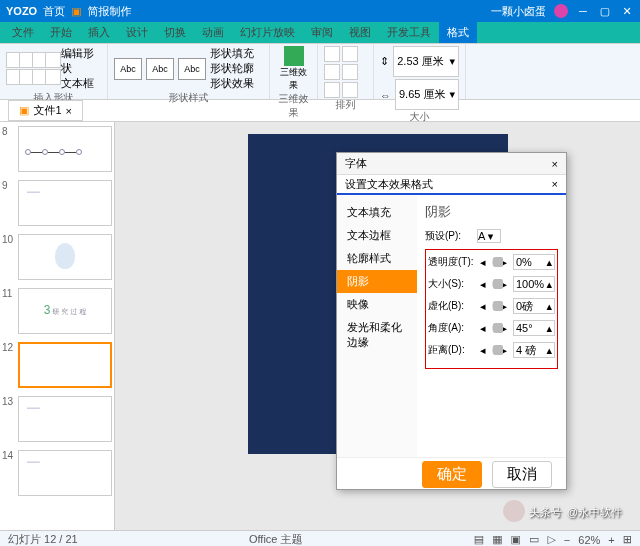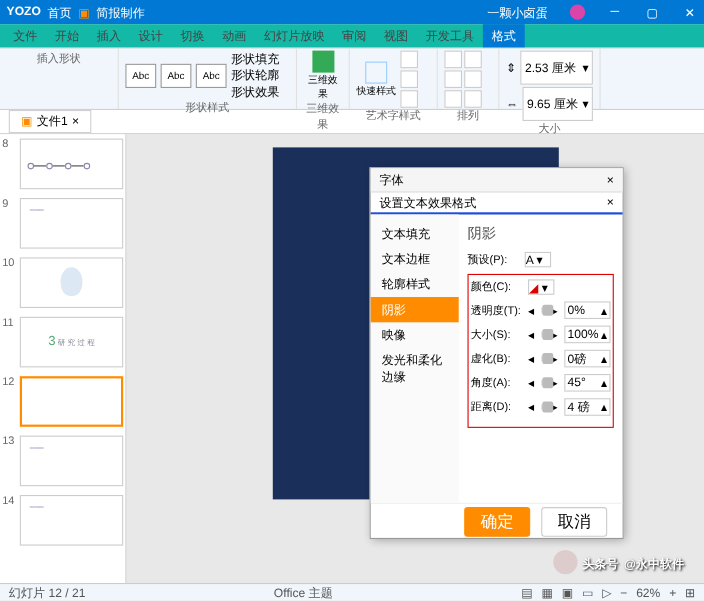--- a/index.html
+++ b/index.html
@@ -1,19 +1,19 @@
 <!DOCTYPE html>
 <html><head>
 <meta charset="utf-8">
 <style>
 *{margin:0;padding:0;box-sizing:border-box;font-family:"Microsoft YaHei",sans-serif;font-size:11px}
 body{width:640px;height:546px;background:#e8e8e8;overflow:hidden;position:relative}
 .titlebar{height:22px;background:#0078d4;color:#fff;display:flex;align-items:center;padding:0 6px;justify-content:space-between}
 .titlebar .left{display:flex;align-items:center;gap:6px}
-.titlebar .right{display:flex;align-items:center;gap:20px}
+.titlebar .right{display:flex;align-items:center;gap:8px}
 .wbtn{width:14px;height:14px;display:flex;align-items:center;justify-content:center;cursor:pointer}
 .tabs{height:22px;background:#14b8a6;display:flex;align-items:center;padding:0 4px;border-bottom:1px solid #d0d0d0}
 .tab{padding:3px 8px;cursor:pointer;color:#444}
 .tab.active{background:#0078d4;color:#fff}
 .ribbon{height:56px;background:#f0f6fc;display:flex;border-bottom:1px solid #d0d0d0}
 .ribgroup{border-right:1px solid #e0e0e0;padding:2px 6px;display:flex;flex-direction:column;justify-content:space-between}
 .ribgroup .label{font-size:10px;color:#666;text-align:center}
 .ribrow{display:flex;gap:4px;align-items:center}
 .ribicon{width:16px;height:16px;border:1px solid #ccc;background:#fff}
 .shapebox{width:28px;height:22px;border:1px solid #999;background:#fff;display:flex;align-items:center;justify-content:center;font-size:9px}
@@ -42,21 +42,21 @@
 .dlg-row{display:flex;align-items:center;margin-bottom:6px;gap:6px}
 .dlg-row .lbl{width:46px;font-size:10px}
 .redbox{border:1.5px solid #d00;padding:4px 2px;margin-top:2px}
 .slider{flex:1;height:6px;background:#ddd;border-radius:3px;position:relative}
 .slider::after{content:"";position:absolute;width:10px;height:10px;background:#bbb;border-radius:2px;top:-2px;left:30%}
 .spin{width:42px;height:16px;border:1px solid #ccc;display:flex;align-items:center;justify-content:space-between;padding:0 2px;font-size:9px}
 .dlg-foot{height:34px;display:flex;align-items:center;justify-content:flex-end;gap:10px;padding:0 14px;border-top:1px solid #eee}
 .btn{padding:3px 14px;border:1px solid #ccc;border-radius:3px;cursor:pointer;font-size:15px}
 .btn.pri{background:#ff8c00;color:#fff;border-color:#ff8c00}
 .colorswatch{width:24px;height:14px;border:1px solid #ccc;display:inline-block}
-.watermark{position:absolute;right:18px;bottom:24px;font-size:18px;color:#fff;text-shadow:1px 1px 2px #000;font-weight:bold}
+.watermark{position:absolute;right:18px;bottom:24px;font-size:18px;color:#fff;text-shadow:1px 1px 2px #000;font-weight:normal}
 .watermark .av{display:inline-block;width:22px;height:22px;background:#dcc;border-radius:50%;vertical-align:middle;margin-right:4px}
 .sizespin{width:70px;height:31px;border:1px solid #ccc;display:flex;align-items:center;font-size:9px;padding:0 3px;justify-content:space-between;background:#fff}
 .tinycircle{width:6px;height:6px;border:1px solid #88a;border-radius:50%;display:inline-block}
 .docicon{color:#ff8c00}
 .avatar{width:14px;height:14px;border-radius:50%;background:#d4a;display:inline-block}
 </style>
 </head>
 <body>
 
 <div class="titlebar">
@@ -84,20 +84,36 @@
     <div class="tab">动画</div>
     <div class="tab">幻灯片放映</div>
     <div class="tab">审阅</div>
     <div class="tab">视图</div>
     <div class="tab">开发工具</div>
     <div class="tab active">格式</div>
   </div>
 
 <div class="ribbon">
   <div class="ribgroup" style="width:108px">
+    <div class="ribrow">
+      <div style="display:grid;grid-template-columns:repeat(4,12px);gap:1px">
+        <div class="ribicon"></div>
+        <div class="ribicon"></div>
+        <div class="ribicon"></div>
+        <div class="ribicon"></div>
+        <div class="ribicon"></div>
+        <div class="ribicon"></div>
+        <div class="ribicon"></div>
+        <div class="ribicon"></div>
+      </div>
+      <div style="font-size:10px">
+        <div>编辑形状</div>
+        <div>文本框</div>
+      </div>
+    </div>
     <div class="label">插入形状</div>
   </div>
   <div class="ribgroup" style="width:162px">
     <div class="ribrow">
       <div class="shapebox">Abc</div>
       <div class="shapebox">Abc</div>
       <div class="shapebox">Abc</div>
       <div style="font-size:10px">
         <div>形状填充</div>
         <div>形状轮廓</div>
@@ -105,34 +121,20 @@
       </div>
     </div>
     <div class="label">形状样式</div>
   </div>
   <div class="ribgroup" style="width:48px">
     <div style="text-align:center">
       <div style="width:20px;height:20px;background:#3a5;margin:0 auto"></div>
       <div style="font-size:9px">三维效果</div>
     </div>
     <div class="label">三维效果</div>
-  </div>
-  <div class="ribgroup" style="width:80px">
-    <div class="ribrow">
-      <div style="text-align:center">
-        <div style="width:20px;height:20px;border:1px solid #9cf;margin:0 auto"></div>
-        <div style="font-size:9px">快速样式</div>
-      </div>
-      <div style="display:flex;flex-direction:column;gap:2px">
-        <div class="ribicon"></div>
-        <div class="ribicon"></div>
-        <div class="ribicon"></div>
-      </div>
-    </div>
-    <div class="label">艺术字样式</div>
   </div>
   <div class="ribgroup" style="width:56px">
     <div class="ribrow" style="flex-wrap:wrap;gap:2px">
       <div class="ribicon"></div>
       <div class="ribicon"></div>
       <div class="ribicon"></div>
       <div class="ribicon"></div>
       <div class="ribicon"></div>
       <div class="ribicon"></div>
     </div>
@@ -251,24 +253,20 @@
         <div>映像</div>
         <div>发光和柔化边缘</div>
       </div>
     <div class="dlg-content">
       <div class="dlg-h">阴影</div>
       <div class="dlg-row">
         <span class="lbl">预设(P):</span>
         <span class="colorswatch" style="background:#fff">A ▾</span>
       </div>
       <div class="redbox">
-        <div class="dlg-row">
-          <span class="lbl">颜色(C):</span>
-          <span class="colorswatch"><span style="color:#d00">◢</span> ▾</span>
-        </div>
         <div id="dlgrows">
             <div class="dlg-row">
               <span class="lbl">透明度(T):</span>
               <span>◂</span>
               <div class="slider"></div>
               <span>▸</span>
               <div class="spin">
                 <span>0%</span>
                 <span>▴</span>
               </div>

